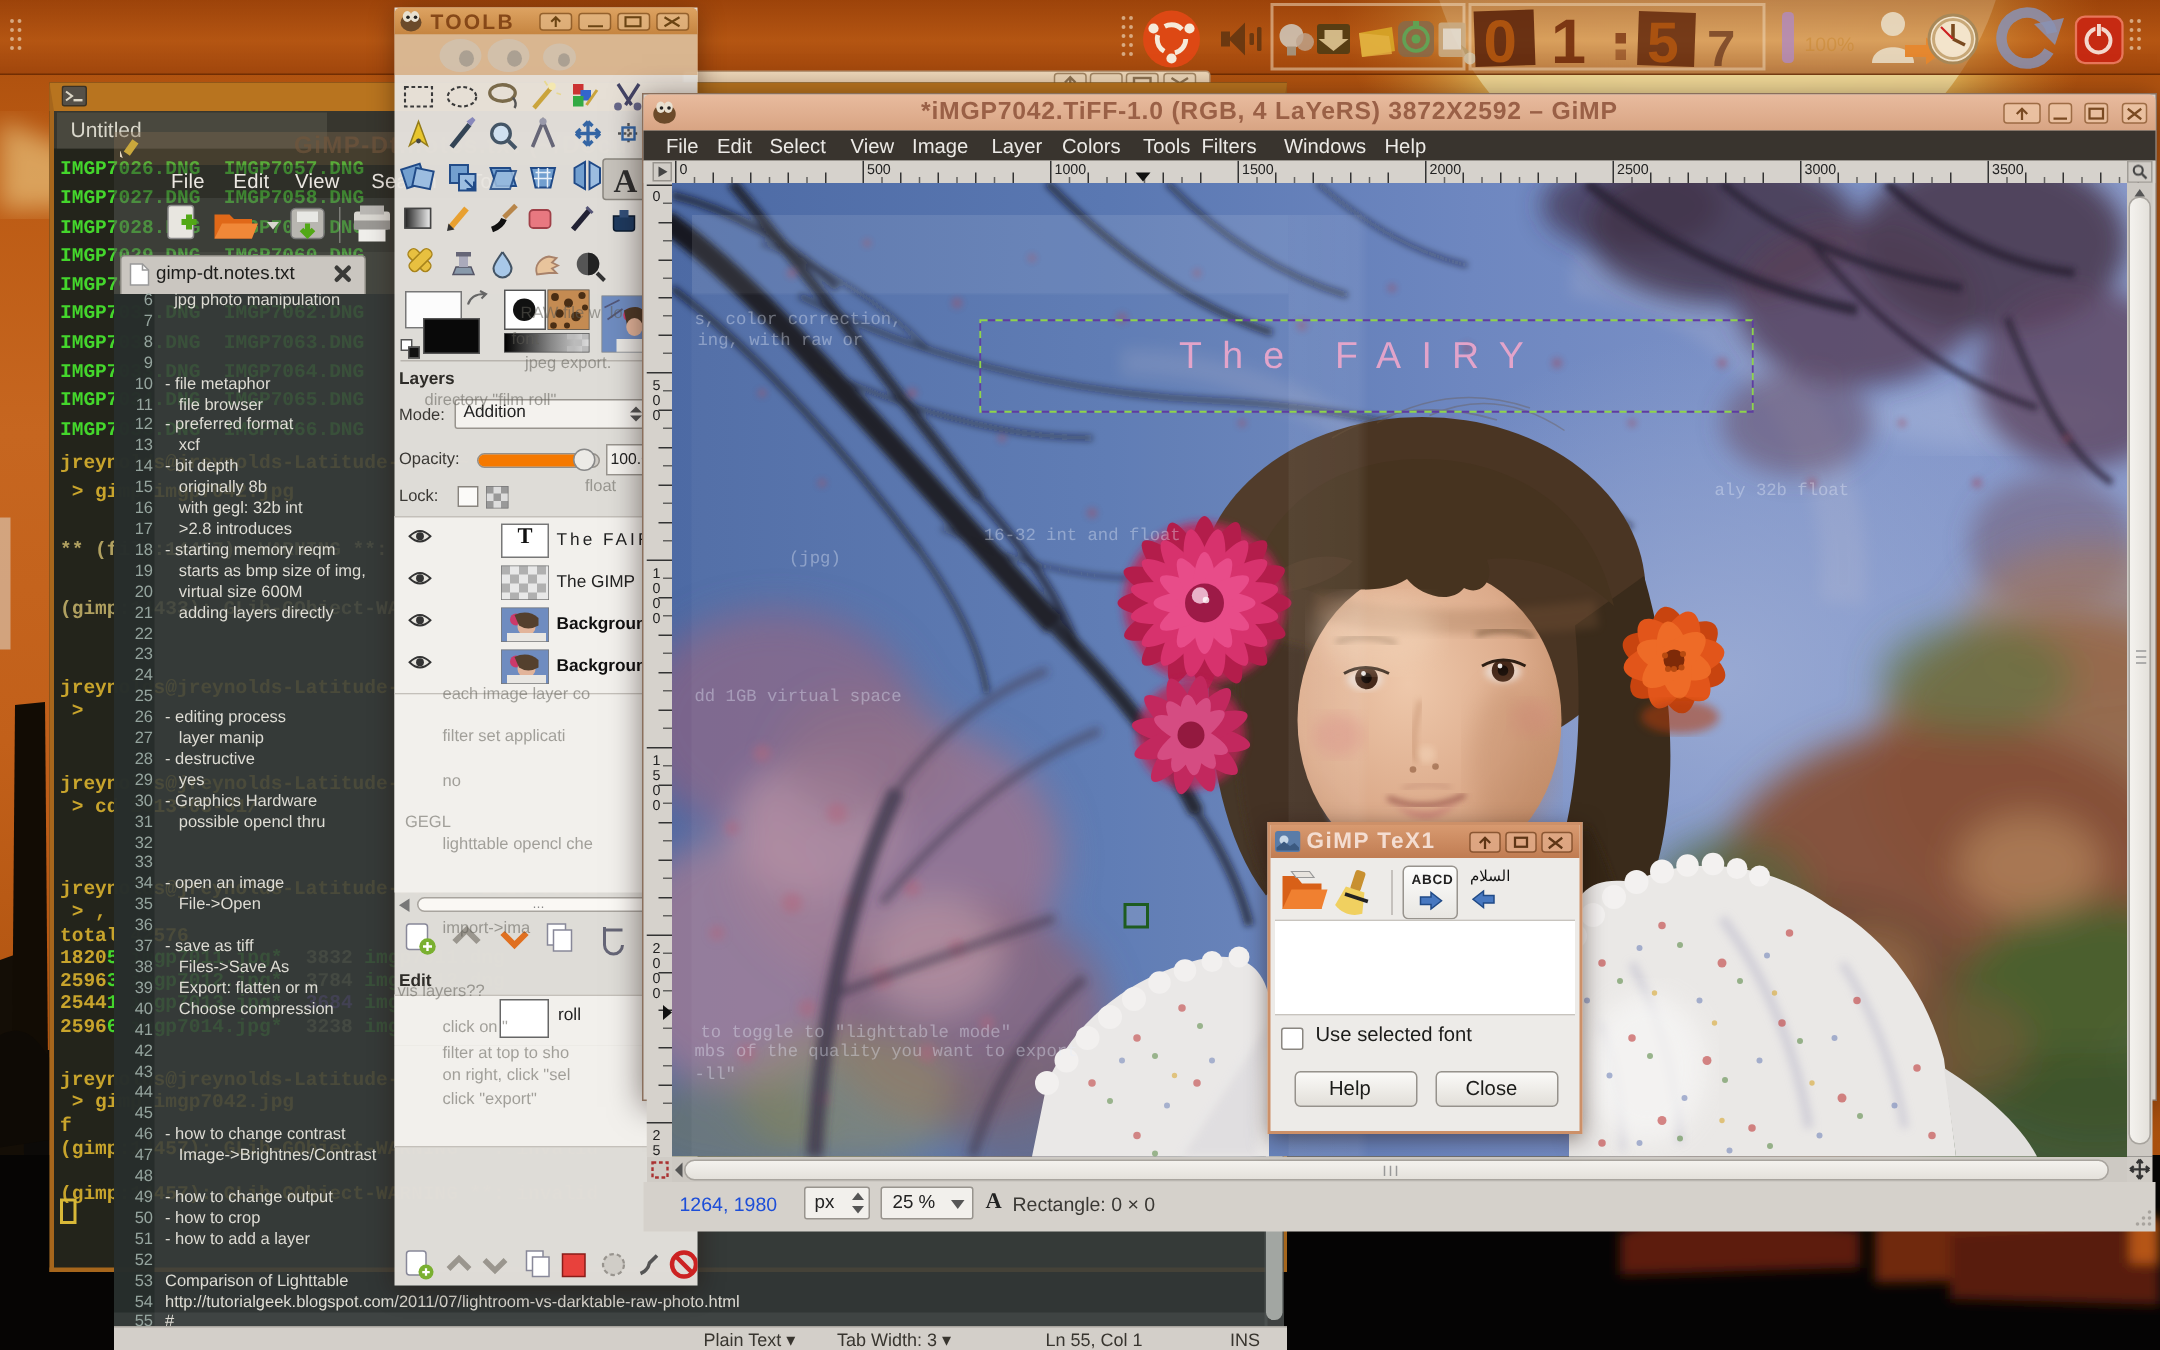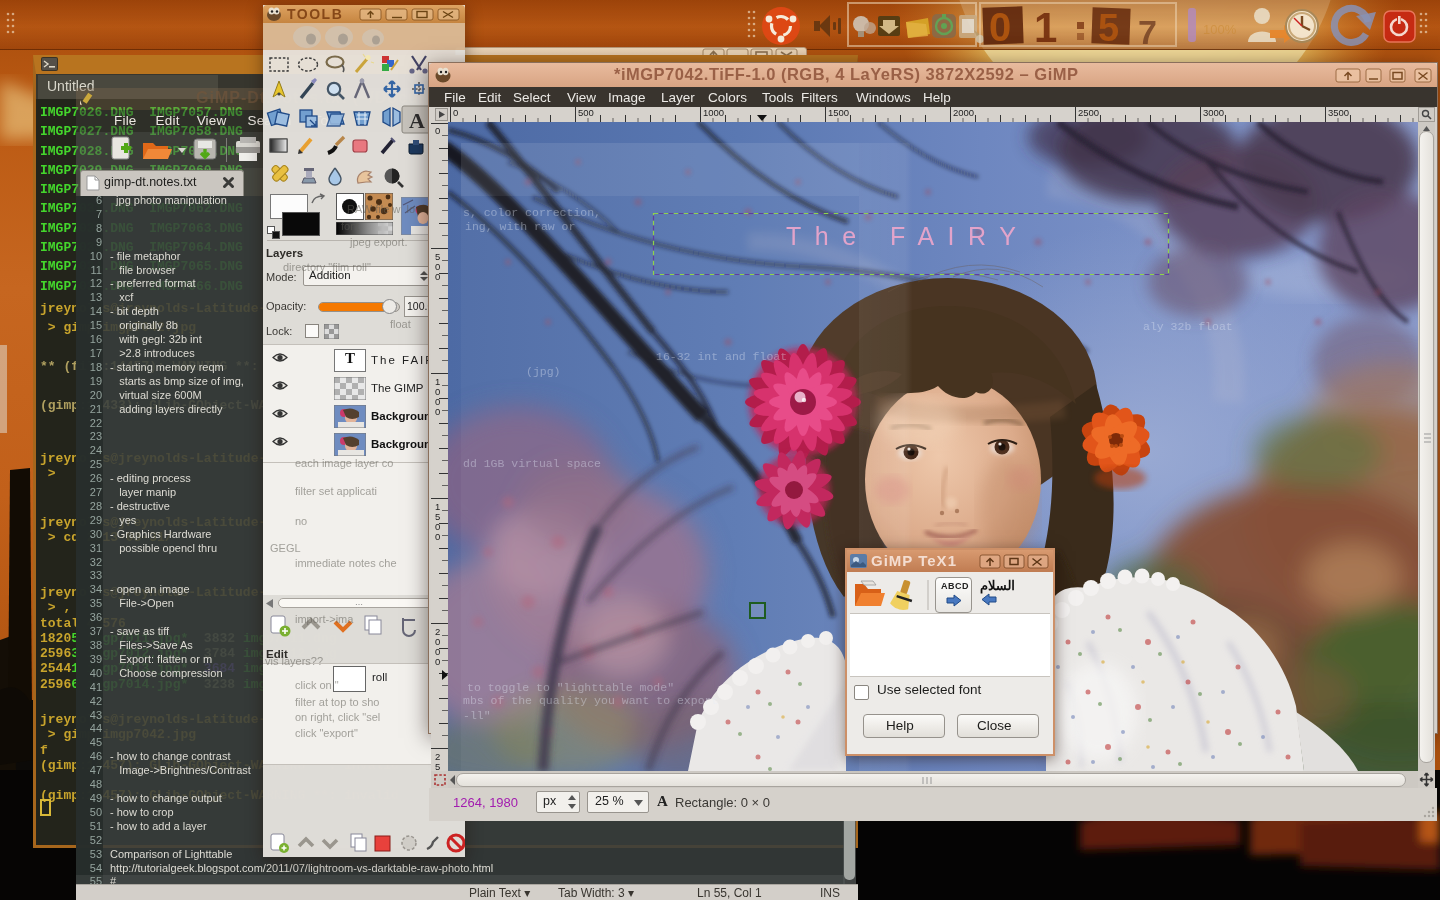--- a/index.html
+++ b/index.html
@@ -705,21 +705,21 @@
  <div class="abs mono" style="font-size:11px;color:rgba(95,92,86,.55);white-space:pre">
   <span class="abs" style="left:84px;top:198px">RAW file w  lo</span>
   <span class="abs" style="left:78px;top:215px">font</span>
   <span class="abs" style="left:87px;top:231px">jpeg export.</span>
   <span class="abs" style="left:20px;top:256px">directory "film roll"</span>
   <span class="abs" style="left:127px;top:313px">float</span>
   <span class="abs" style="left:32px;top:452px">each image layer co</span>
   <span class="abs" style="left:32px;top:480px">filter set applicati</span>
   <span class="abs" style="left:32px;top:510px">no</span>
   <span class="abs" style="left:7px;top:537px">GEGL</span>
-  <span class="abs" style="left:32px;top:552px">immediate notes che</span>
+  <span class="abs" style="left:32px;top:552px">lighttable opencl che</span>
   <span class="abs" style="left:32px;top:608px">import-&gt;ima</span>
   <span class="abs" style="left:2px;top:650px">vis layers??</span>
   <span class="abs" style="left:32px;top:674px">click on "</span>
   <span class="abs" style="left:32px;top:691px">filter at top to sho</span>
   <span class="abs" style="left:32px;top:706px">on right, click "sel</span>
   <span class="abs" style="left:32px;top:722px">click "export"</span>
  </div>
 </div>
 
 <div class="abs" id="gw" style="left:428px;top:62px;width:1010px;height:672px;background:#d5d1cb;border:1px solid #8a6f5c;box-shadow:0 4px 20px rgba(20,5,0,.5)">
@@ -1288,21 +1288,21 @@
  <div class="abs" style="left:2px;top:708px;width:17px;height:17px;background:#d0ccc6"></div>
  <svg class="abs" style="left:5px;top:711px" width="12" height="12" viewBox="0 0 12 12">
         <rect x="1" y="1" width="10" height="10" fill="none" stroke="#a33" stroke-width="1.6" stroke-dasharray="2.5 1.8"></rect>
       </svg>
  <div class="abs" style="left:989px;top:708px;width:17px;height:17px;background:#d0ccc6"></div>
  <svg class="abs" style="left:990px;top:709px" width="15" height="15" viewBox="0 0 15 15">
         <path d="M7.5,1 v13 M1,7.5 h13 M7.5,1 l-2,2.5 M7.5,1 l2,2.5 M7.5,14 l-2,-2.5 M7.5,14 l2,-2.5 M1,7.5 l2.5,-2 M1,7.5 l2.5,2 M14,7.5 l-2.5,-2 M14,7.5 l-2.5,2" stroke="#333" stroke-width="1.5" fill="none"></path>
       </svg>
 
  <div class="abs" style="left:0;top:725px;width:1008px;height:33px;background:#d5d1cb"></div>
- <div class="abs" style="left:24px;top:732px;font-size:13px;color:#a21caf">1264, 1980</div>
+ <div class="abs" style="left:24px;top:732px;font-size:13px;color:#1d4ed8">1264, 1980</div>
  <div class="abs" style="left:107px;top:728px;width:44px;height:22px;background:#f2f0ec;border:1px solid #98948e;border-radius:2px"></div>
  <div class="abs" style="left:114px;top:731px;font-size:12.5px;color:#222">px</div>
  <svg class="abs" style="left:138px;top:731px" width="10" height="16" viewBox="0 0 10 16">
         <polygon points="1,6 9,6 5,1" fill="#555"></polygon>
         <polygon points="1,10 9,10 5,15" fill="#555"></polygon>
       </svg>
  <div class="abs" style="left:158px;top:728px;width:62px;height:22px;background:#f2f0ec;border:1px solid #98948e;border-radius:2px"></div>
  <div class="abs" style="left:166px;top:731px;font-size:12.5px;color:#222">25 %</div>
  <svg class="abs" style="left:204px;top:736px" width="11" height="8" viewBox="0 0 11 8">
         <polygon points="1,1 10,1 5.5,7" fill="#555"></polygon>
@@ -1353,21 +1353,21 @@
           <path d="M45,17 h13 l3,14 c-6,4 -13,4 -19,0 Z" fill="#f0d060"></path>
           <path d="M46,22 h16" stroke="#222" stroke-width="2.4"></path>
         </g>
   <rect x="76.5" y="4" width="1" height="30" fill="#b8b4ae"></rect>
  </svg>
  <div class="abs" style="left:88px;top:27px;width:37px;height:36px;background:linear-gradient(180deg,#fdfdfc,#e8e6e2);border:1px solid #98948e;border-radius:4px"></div>
  <div class="abs" style="left:94px;top:31px;font-size:9px;font-weight:bold;color:#222;letter-spacing:0.5px">ABCD</div>
  <svg class="abs" style="left:99px;top:44px" width="16" height="13" viewBox="0 0 16 13">
         <polygon points="1,4 8,4 8,1 15,6.5 8,12 8,9 1,9" fill="#4878c0" stroke="#204a87" stroke-width="1"></polygon>
       </svg>
- <div class="abs" style="left:133px;top:28px;font-size:13px;font-weight:bold;color:#111">السلام</div>
+ <div class="abs" style="left:133px;top:28px;font-size:10px;font-weight:normal;color:#111">السلام</div>
  <svg class="abs" style="left:134px;top:43px" width="16" height="13" viewBox="0 0 16 13">
         <polygon points="15,4 8,4 8,1 1,6.5 8,12 8,9 15,9" fill="#4878c0" stroke="#204a87" stroke-width="1"></polygon>
       </svg>
 
  <div class="abs" style="left:3px;top:63px;width:200px;height:64px;background:#fff;border-top:1px solid #c8c4be;border-bottom:1px solid #c8c4be"></div>
 
  <div class="abs" style="left:7px;top:135px;width:15px;height:15px;background:#fff;border:1px solid #8a8680;border-radius:2px"></div>
  <div class="abs" style="left:30px;top:132px;font-size:13.5px;color:#1c1c1a">Use selected font</div>
 
  <div class="abs" style="left:16px;top:164px;width:82px;height:24px;background:linear-gradient(180deg,#fbfaf8,#e2dfd9);border:1px solid #96928c;border-radius:4px"></div>

